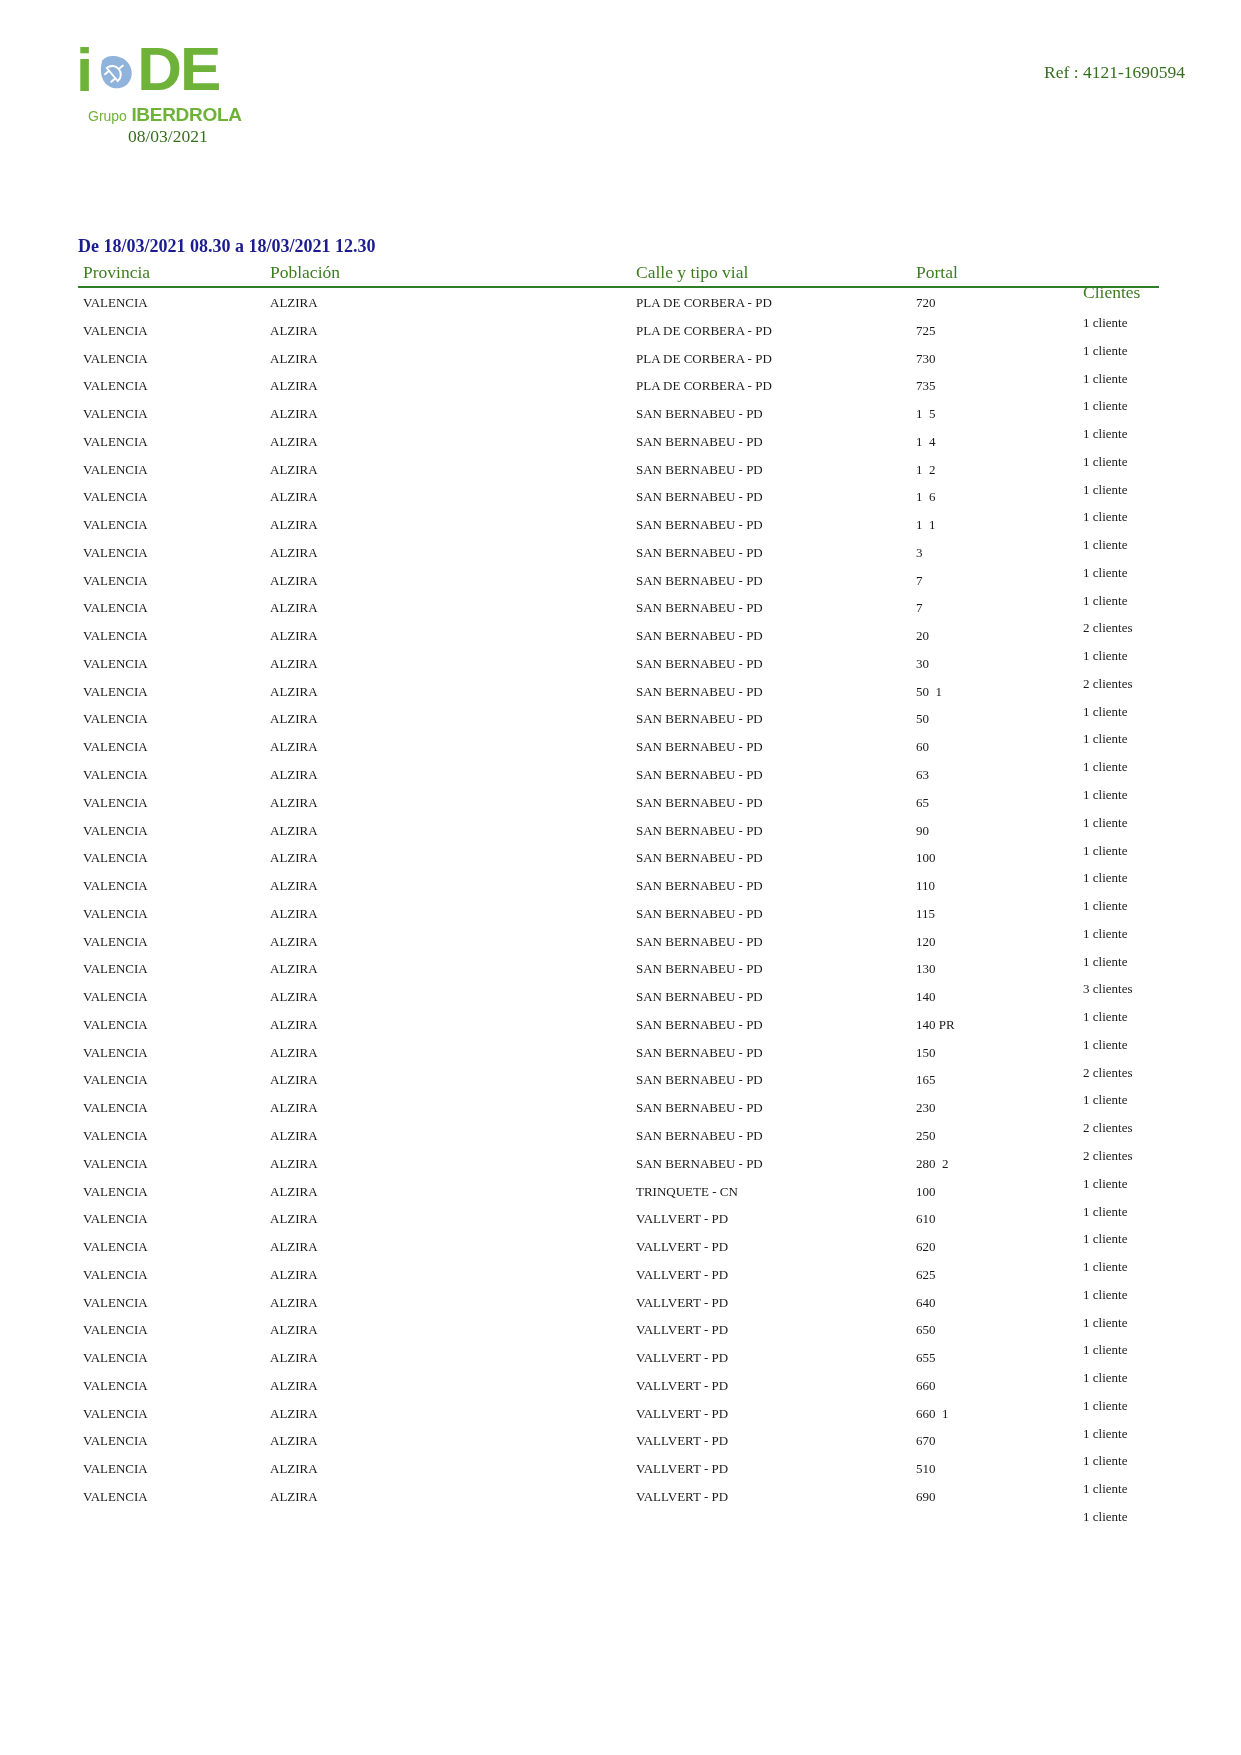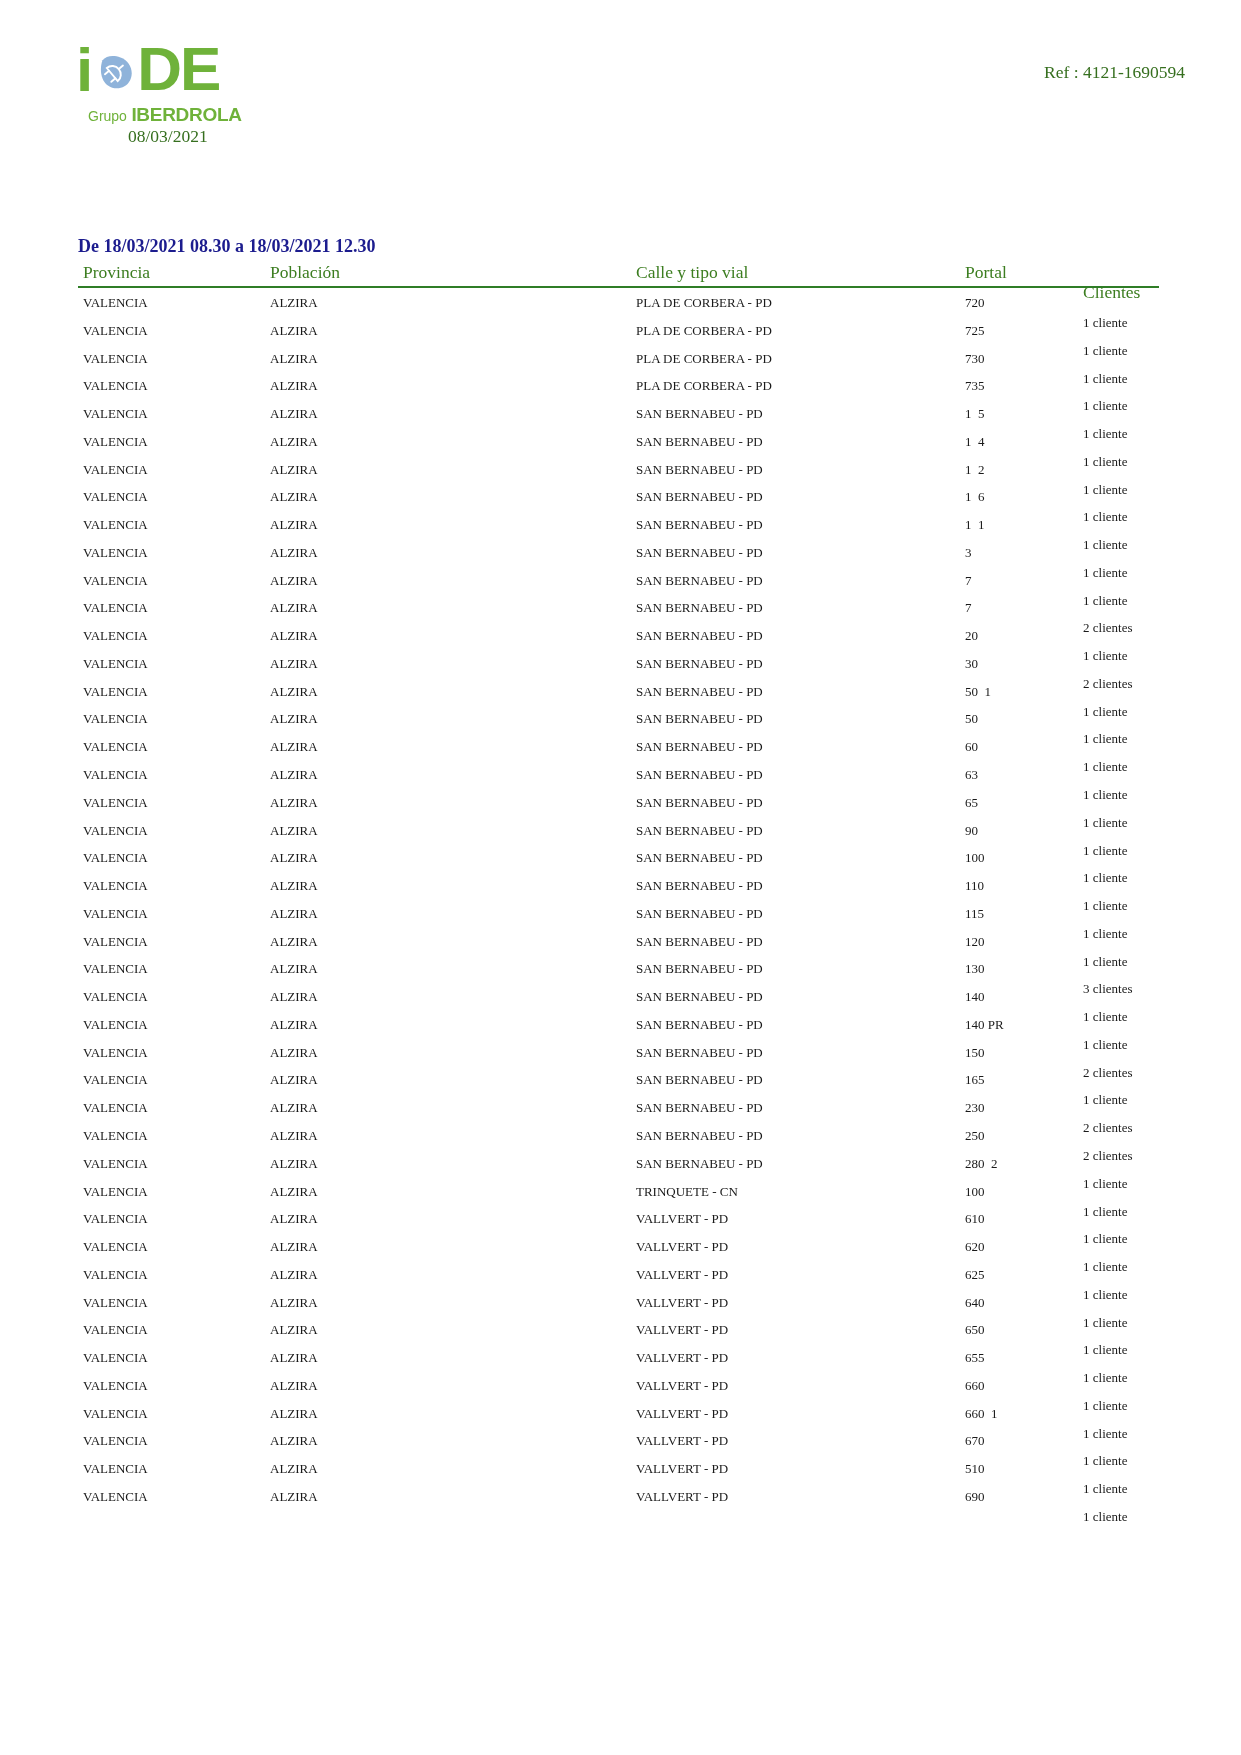--- a/index.html
+++ b/index.html
@@ -32,21 +32,21 @@
   
   #title{position:absolute;left:0;top:143px;width:1208px;text-align:center;
          font-size:22px;font-weight:bold;letter-spacing:0.4px;color:var(--navy,#1c1c8e);}
   #period{position:absolute;left:78px;top:236px;font-size:18px;font-weight:bold;color:var(--navy,#1c1c8e);}
 
   
   .c{position:absolute;top:0;white-space:pre;}
   .col-0{left:83px;}
   .col-1{left:270px;}
   .col-2{left:596px;margin-left:40px;}
-  .col-3{left:965px;}
+  .col-3{left:916px;}
   .col-4{left:1083px;margin-top:20px;}
 
   #thead{position:absolute;left:0;top:260px;width:1241px;height:24px;
          font-size:17.5px;font-weight:normal;color:var(--head-green,#3c7d20);}
   #thead .c{line-height:24px;}
 
   #rule{position:absolute;left:78px;top:286px;width:1081px;height:2.4px;background:var(--rule-green,#2f7d26);}
 
   #tbody{position:absolute;left:0;top:289px;width:1241px;}
   .trow{position:relative;height:27.77px;font-size:13px;}

